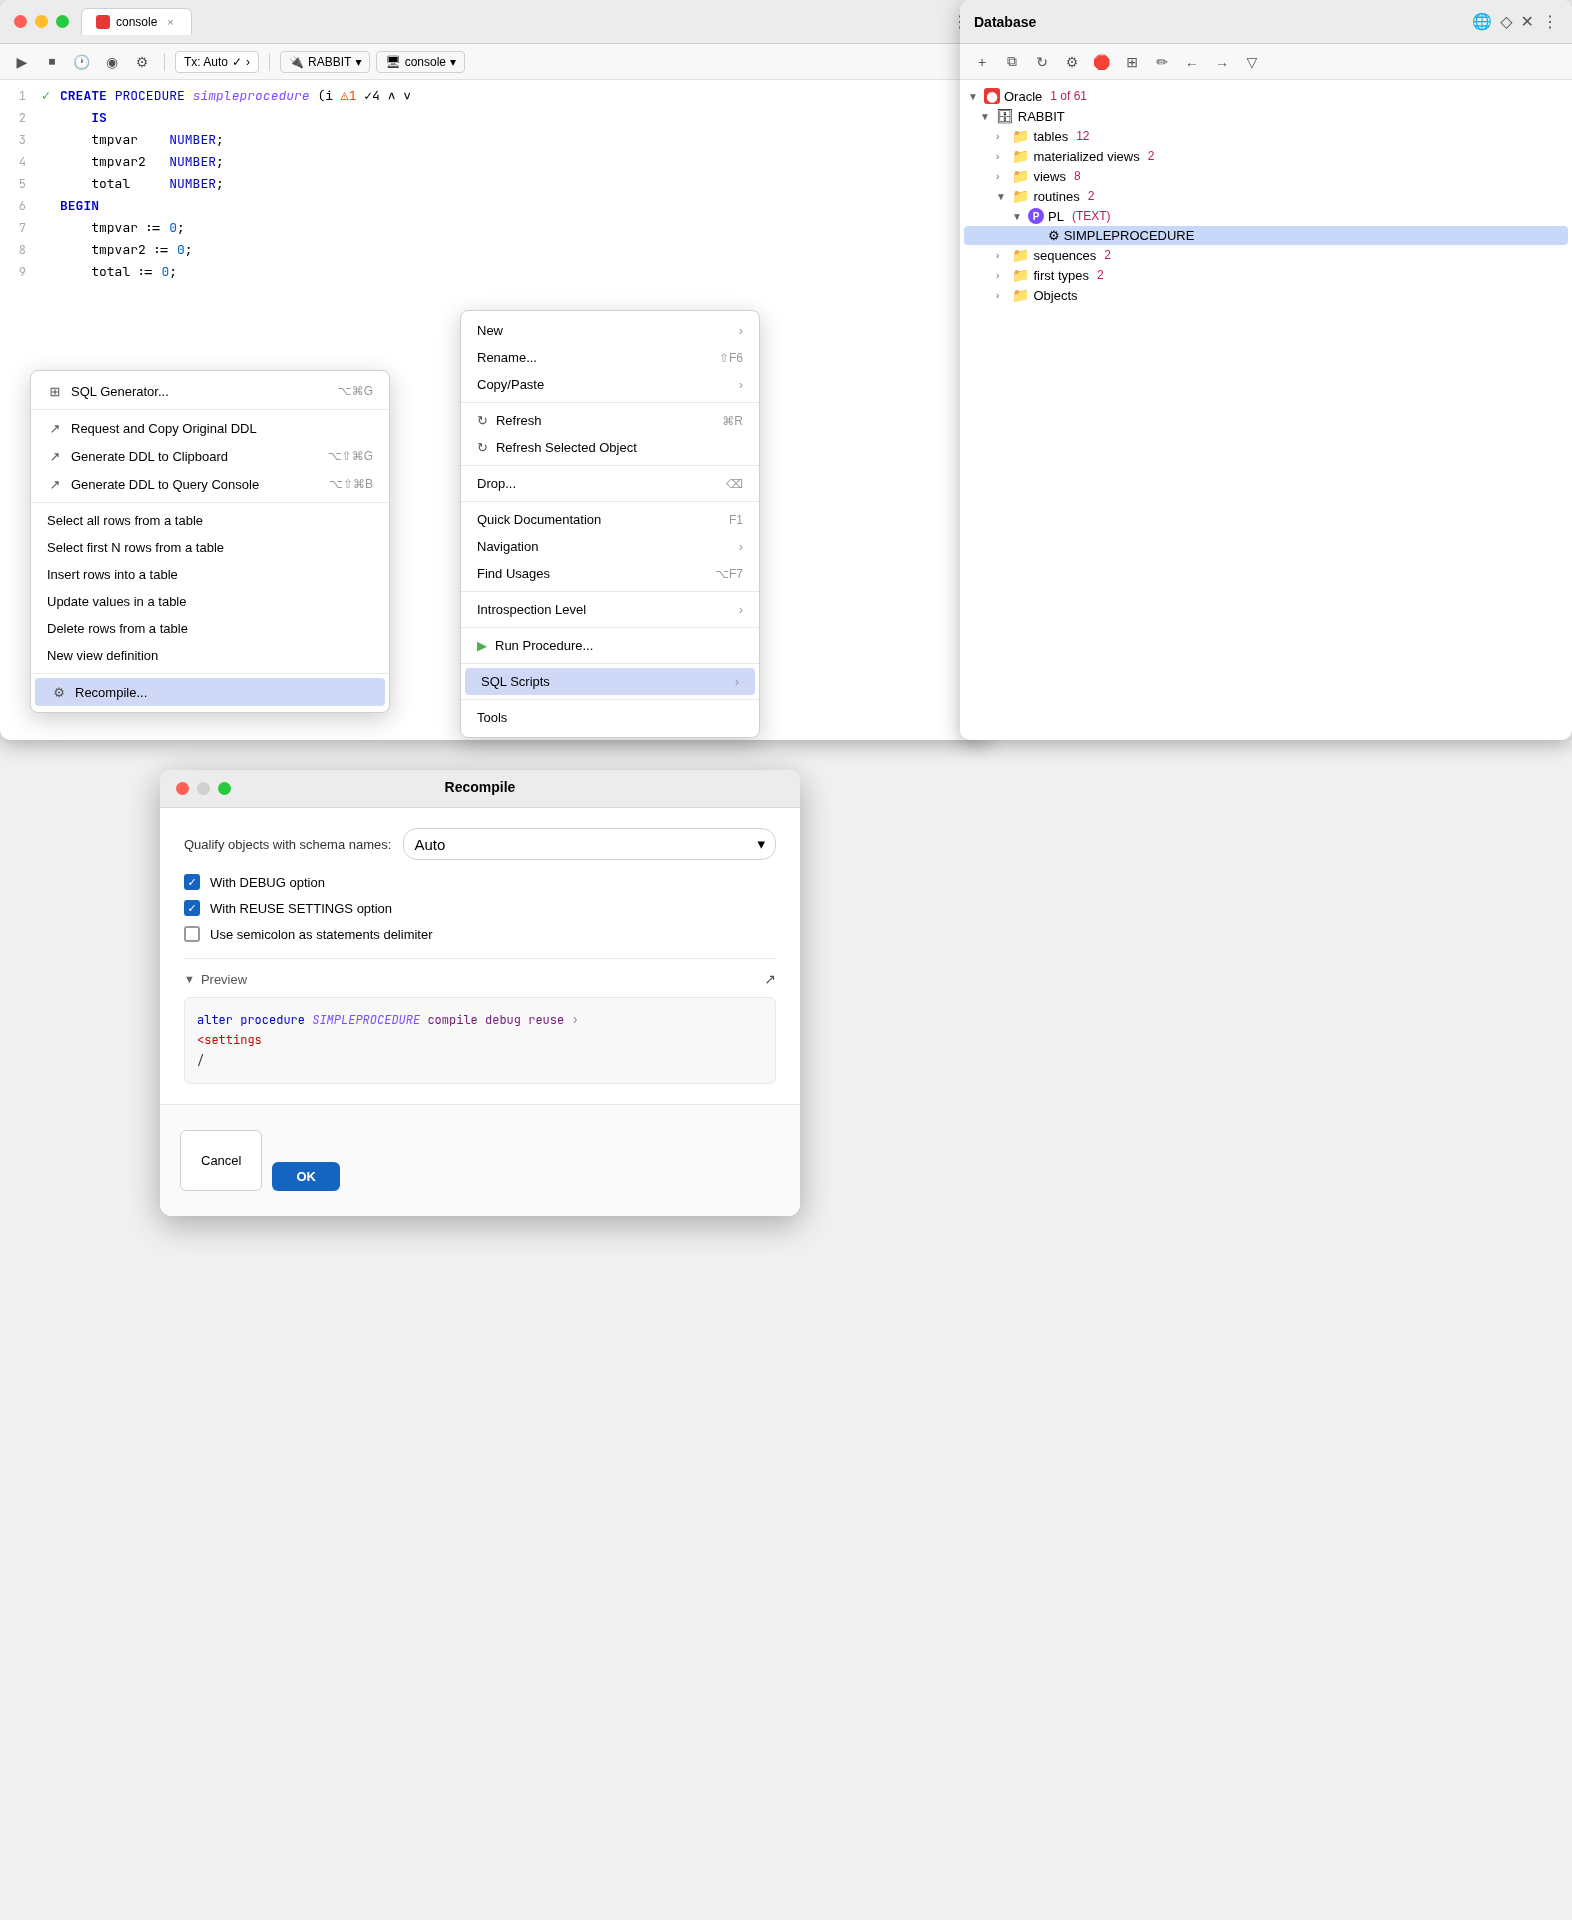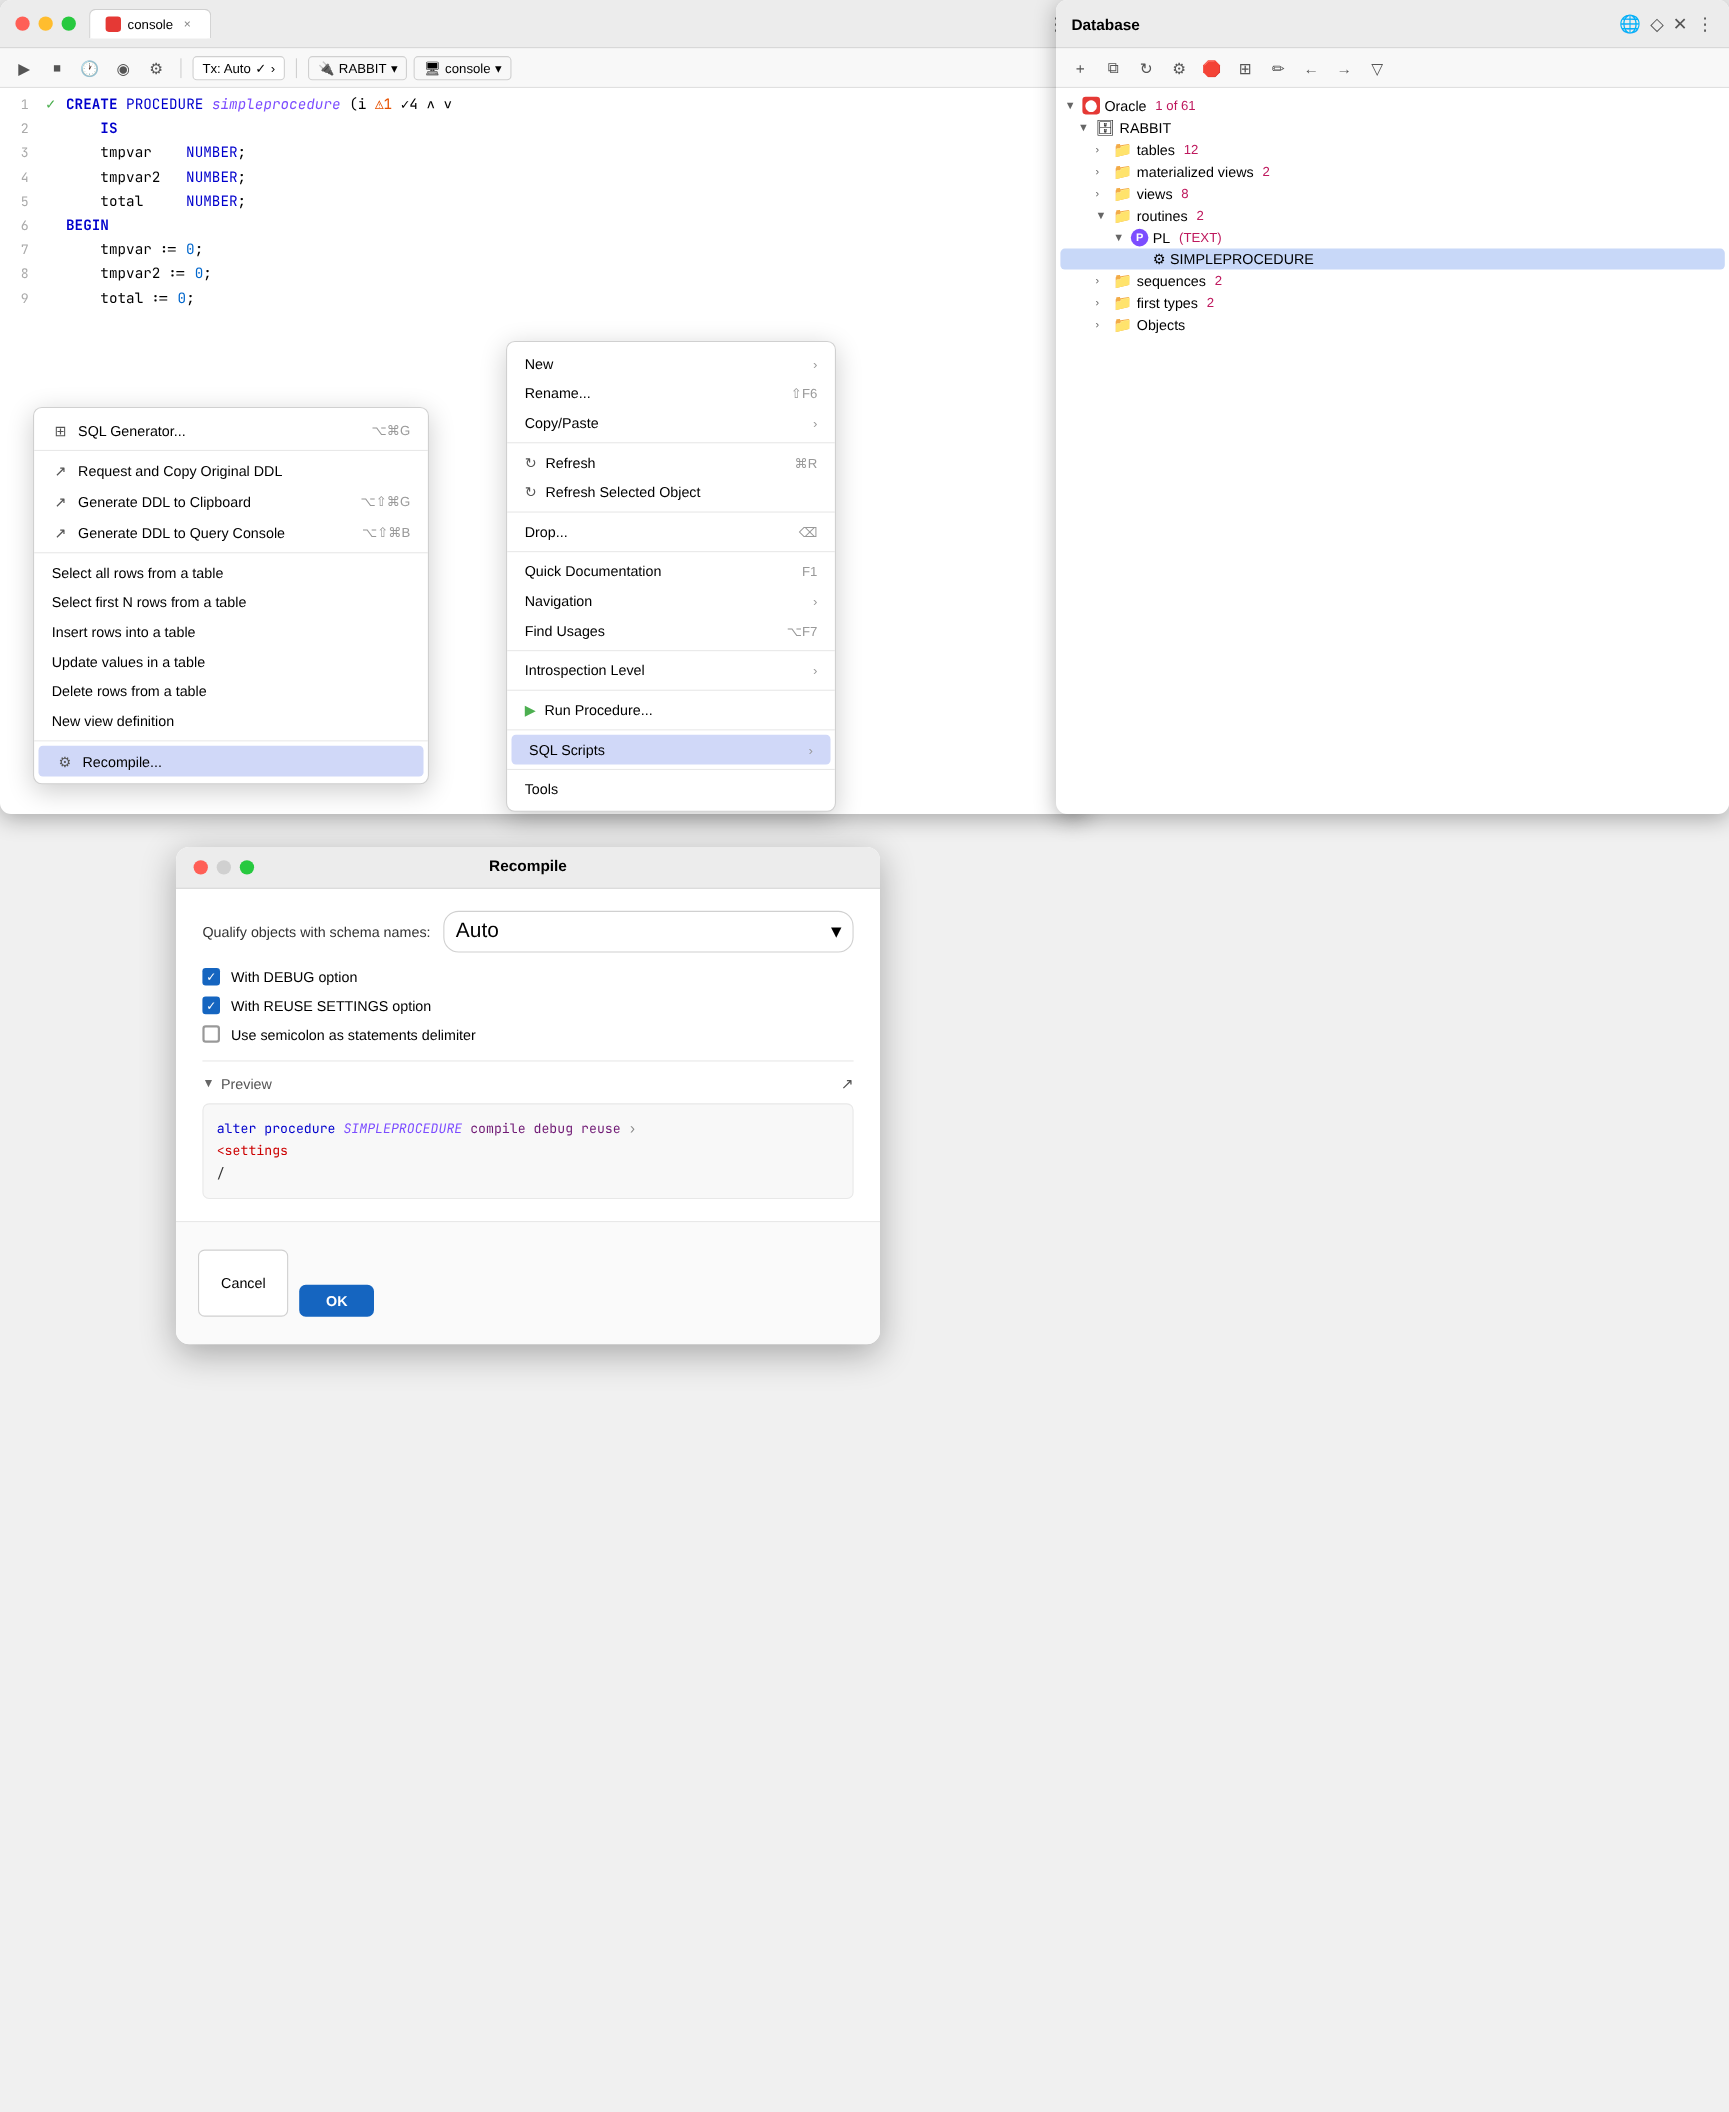--- a/index.html
+++ b/index.html
@@ -285,21 +285,21 @@
       align-items: center;
       gap: 12px;
       margin-bottom: 14px;
     }
     .form-label { font-size: 13px; color: #333; }
     .form-select {
       flex: 1;
       padding: 6px 10px;
       border: 1px solid #d0d0d0;
       border-radius: 14px;
-      font-size: 19px;
+      font-size: 15px;
       background: white;
       cursor: pointer;
       display: flex;
       align-items: center;
       justify-content: space-between;
     }
     .checkbox-row {
       display: flex;
       align-items: center;
       gap: 10px;

